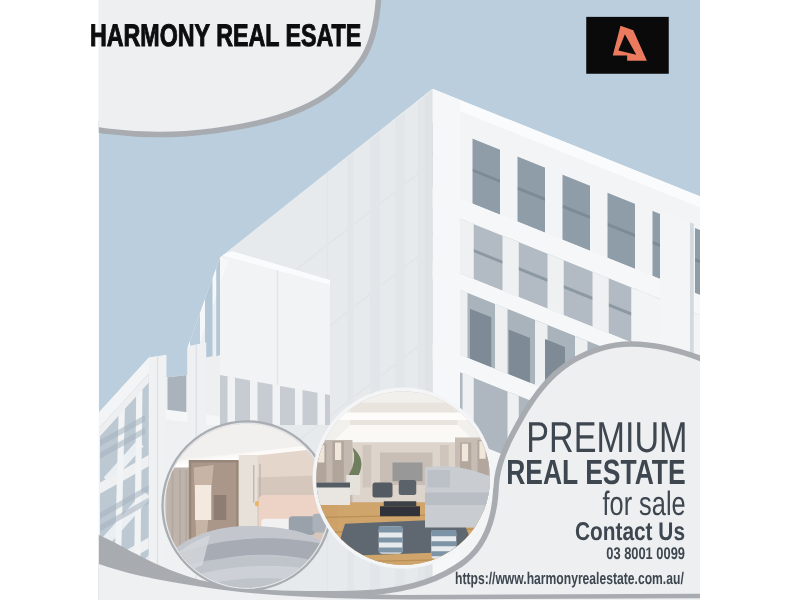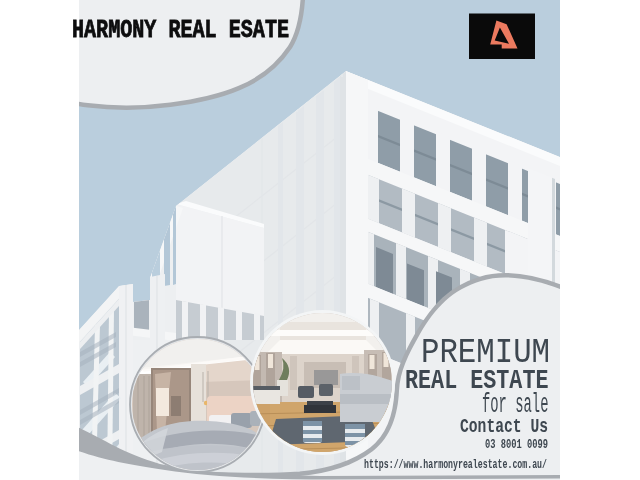--- a/index.html
+++ b/index.html
@@ -1,16 +1,16 @@
 <!DOCTYPE html>
 <html><head>
 <meta charset="utf-8">
 <style>
 html,body{margin:0;padding:0;width:640px;height:480px;background:#ffffff;overflow:hidden;}
-#page{position:relative;width:640px;height:480px;font-family:Liberation Mono, monospace;}
+#page{position:relative;width:640px;height:480px;font-family:Liberation Sans, sans-serif;}
 svg{position:absolute;left:0;top:0;}
 </style>
 </head>
 <body>
 <div id="page">
 <svg width="640" height="480" viewBox="0 0 640 480">
 <defs>
   <clipPath id="pg">
           <rect x="79" y="0" width="481" height="480"></rect>
         </clipPath>

